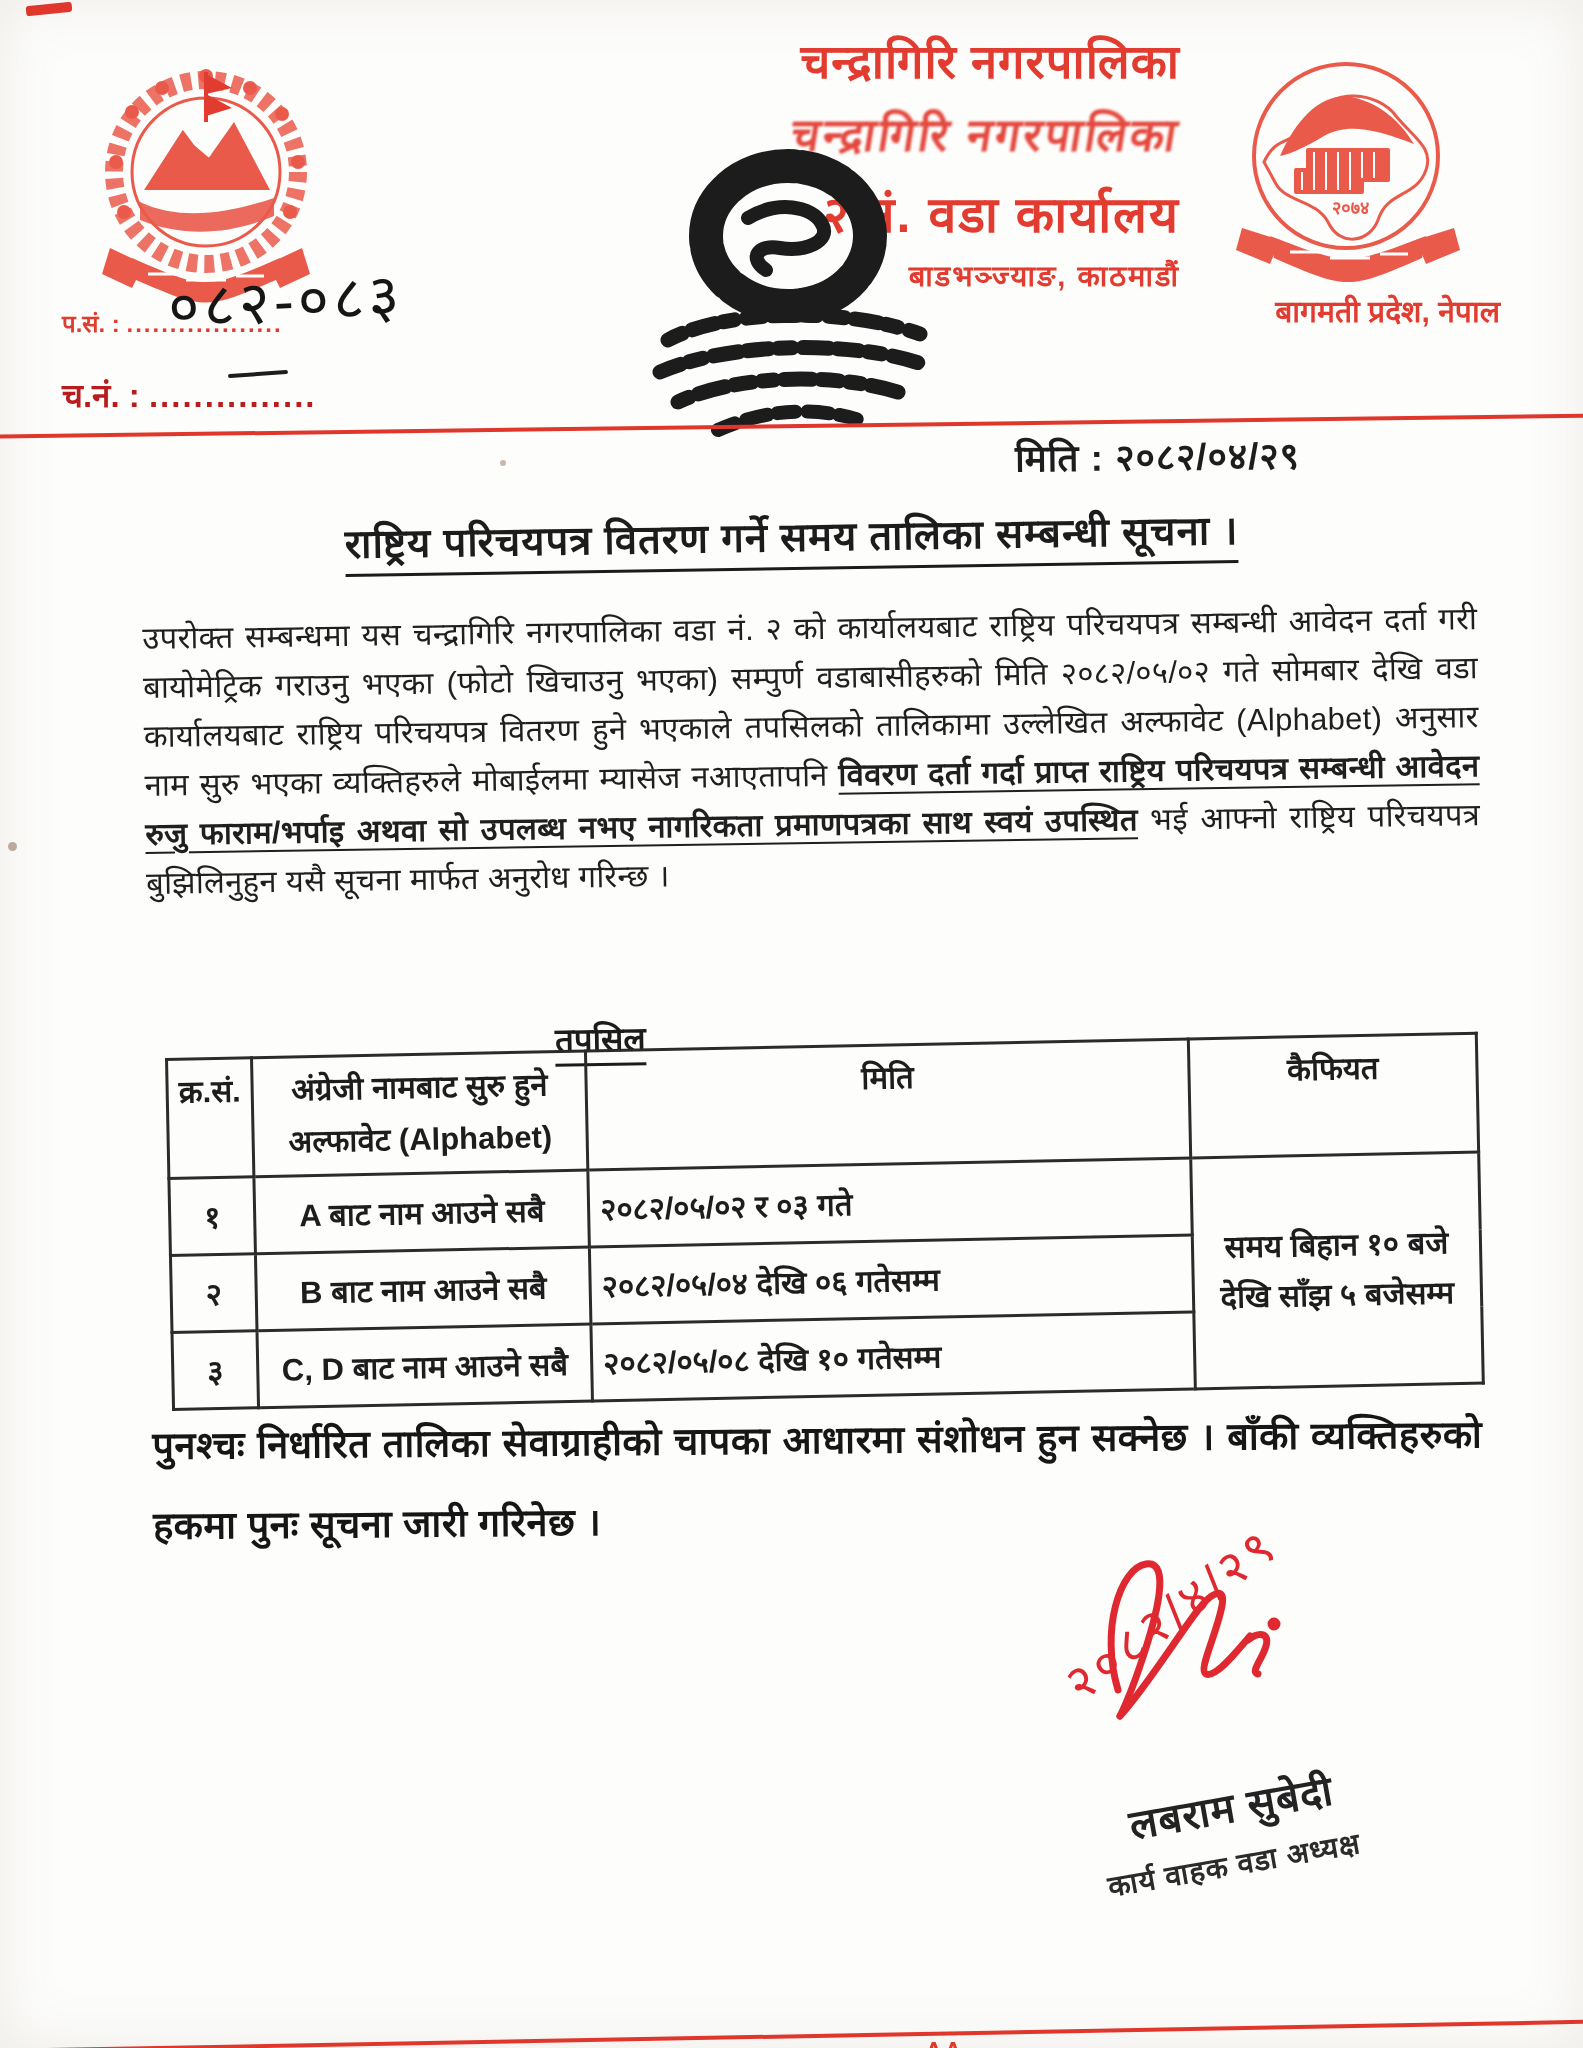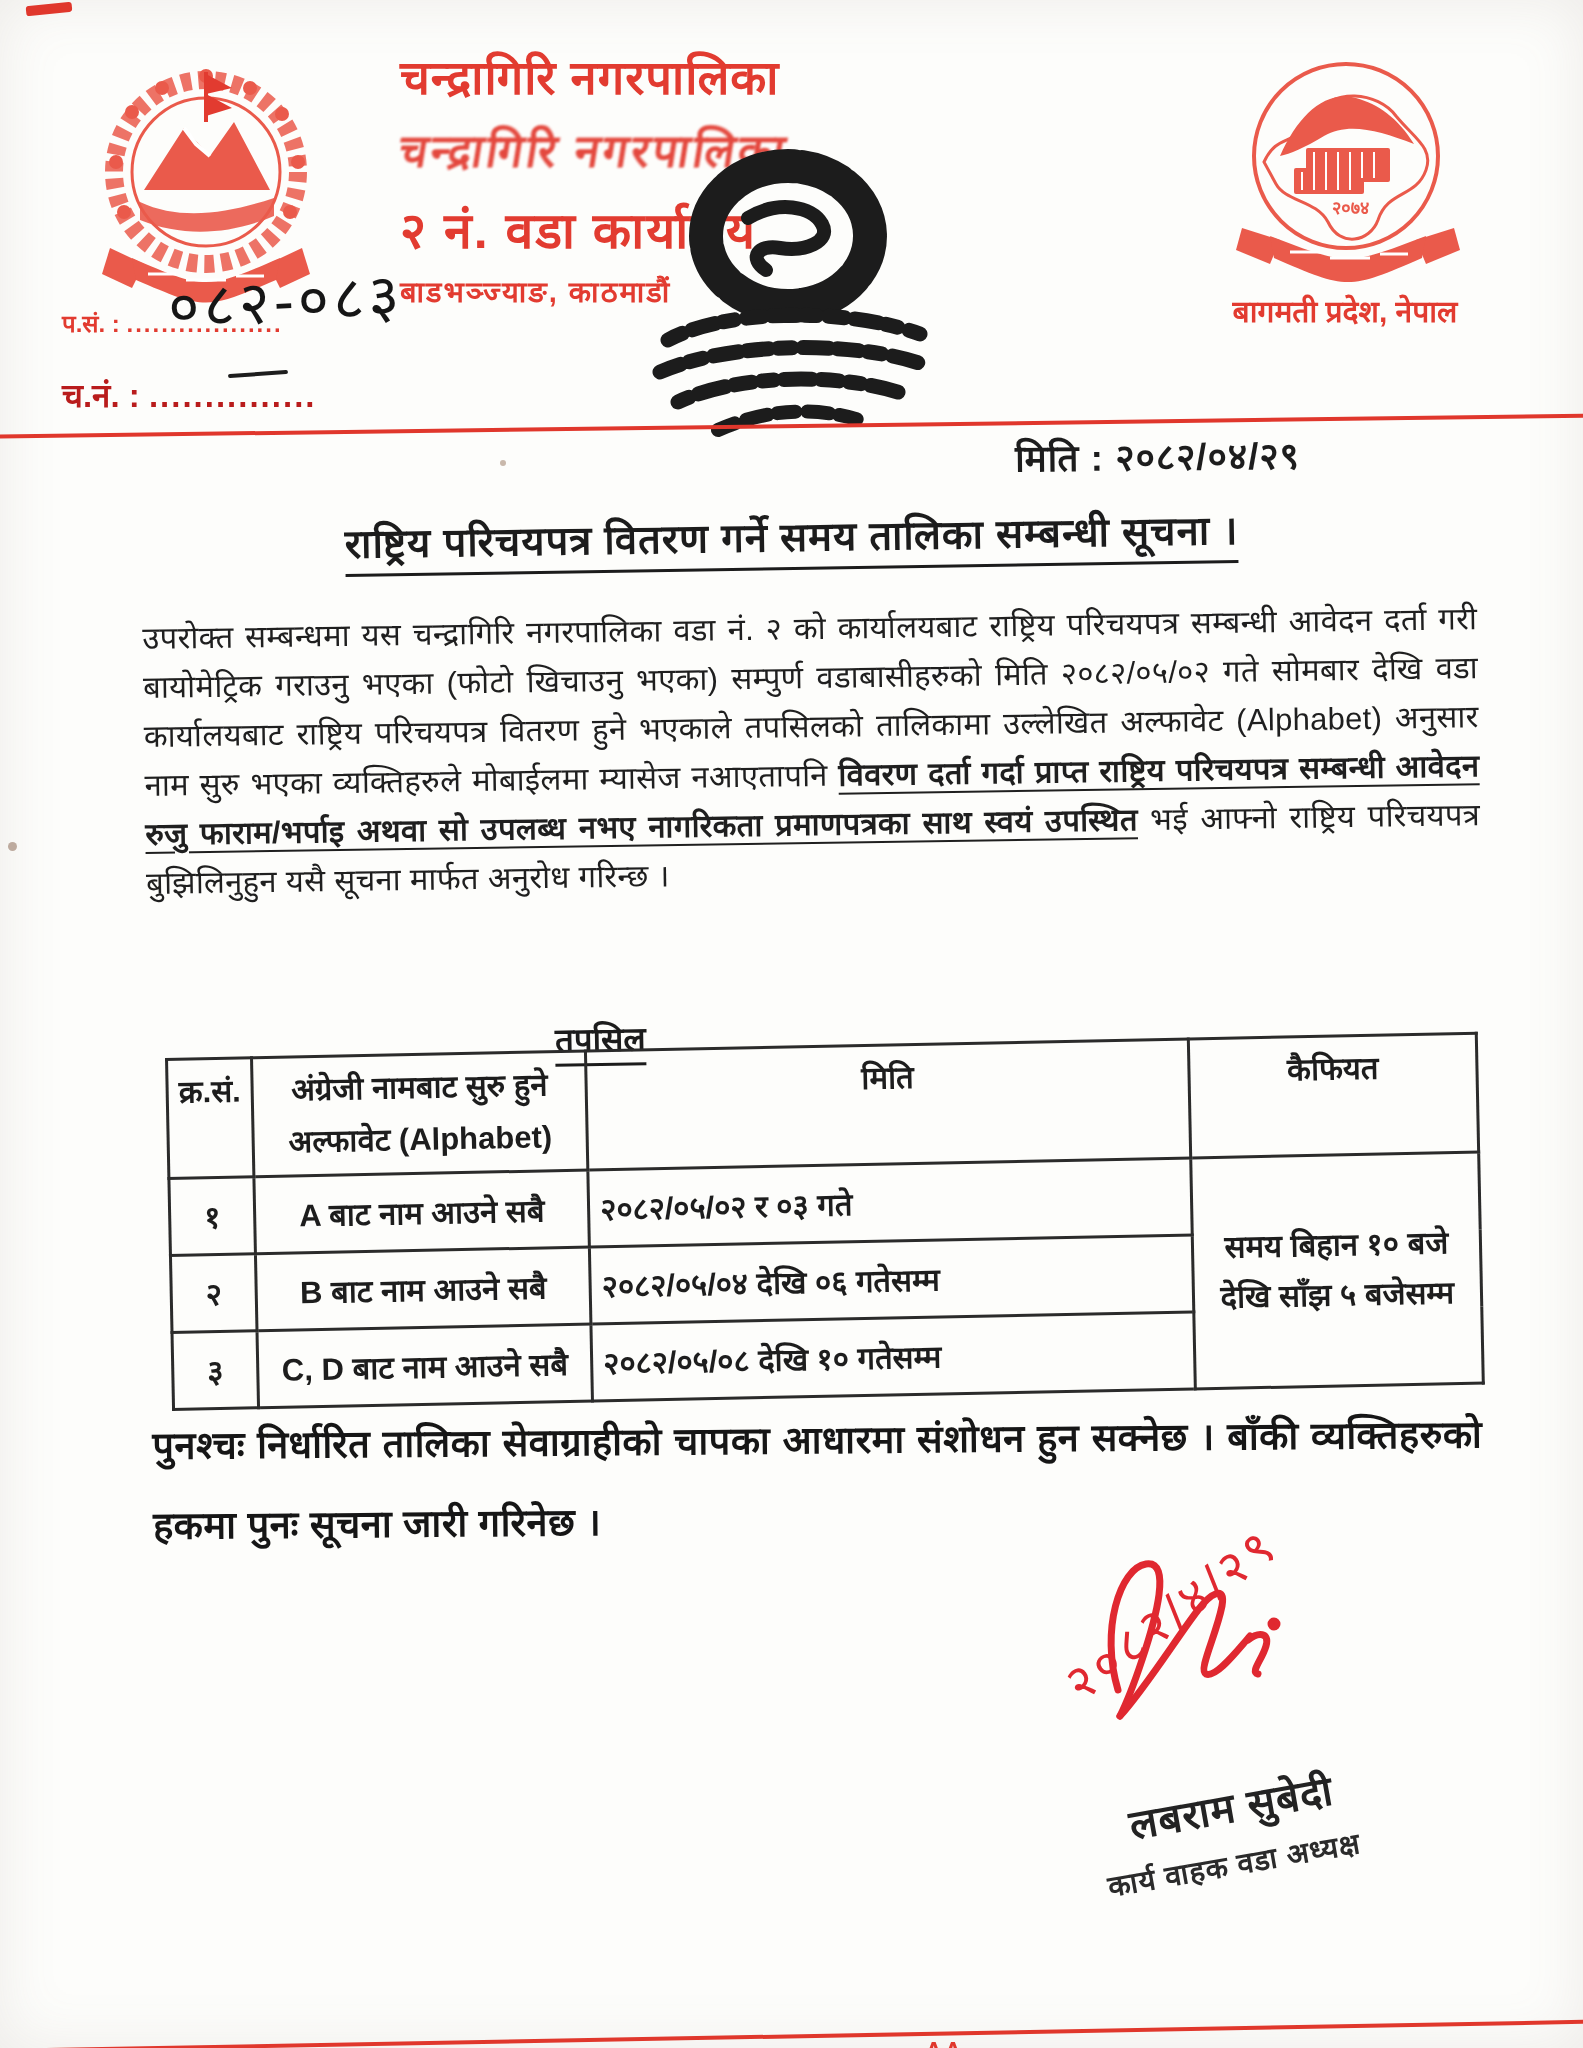--- a/index.html
+++ b/index.html
@@ -8,31 +8,31 @@
     width:1583px;height:2048px;
     margin:0 auto;
     background:#fdfdfb;
     overflow:hidden;
     font-family:"Liberation Sans","DejaVu Sans",sans-serif;
     box-shadow:inset 0 0 60px rgba(120,110,100,.12);
   }
   .abs{position:absolute;}
 
   
-  .header-center{left:400px;top:44px;width:780px;text-align:left;}
+  .header-center{left:400px;top:28px;width:780px;text-align:right;}
   .muni-line{font-size:47px;font-weight:bold;color:#e23b30;letter-spacing:1px;}
   .ghost-line{
     font-size:45px;font-weight:bold;color:#e23b30;margin-top:10px;
     filter:blur(1.1px);
     transform:skewX(-9deg) scaleY(1.02);
     opacity:.93;letter-spacing:3px;
   }
   .ward-line{font-size:50px;font-weight:bold;color:#e23b30;margin-top:16px;letter-spacing:2px;}
   .addr-line{font-size:29px;font-weight:bold;color:#e23b30;margin-top:8px;letter-spacing:2px;}
-  .province{left:1190px;top:290px;width:310px;text-align:center;font-size:30px;font-weight:bold;color:#e23b30;}
+  .province{left:1190px;top:290px;width:310px;text-align:right;font-size:30px;font-weight:bold;color:#e23b30;}
 
   .ref-row{left:62px;top:306px;font-size:24px;font-weight:bold;color:#e23b30;white-space:nowrap;}
   .ref-dots{letter-spacing:2px;}
   .hand-ref{
     left:168px;top:258px;font-size:60px;color:#161616;
     transform:rotate(-3deg);letter-spacing:4px;white-space:nowrap;
     font-weight:normal;
   }
   .hand-dash{left:228px;top:372px;width:60px;height:4px;background:#1d1d1d;transform:rotate(-4deg);border-radius:2px;}
   .cha-row{left:62px;top:372px;font-size:33px;font-weight:bold;color:#b91c1c;white-space:nowrap;}

